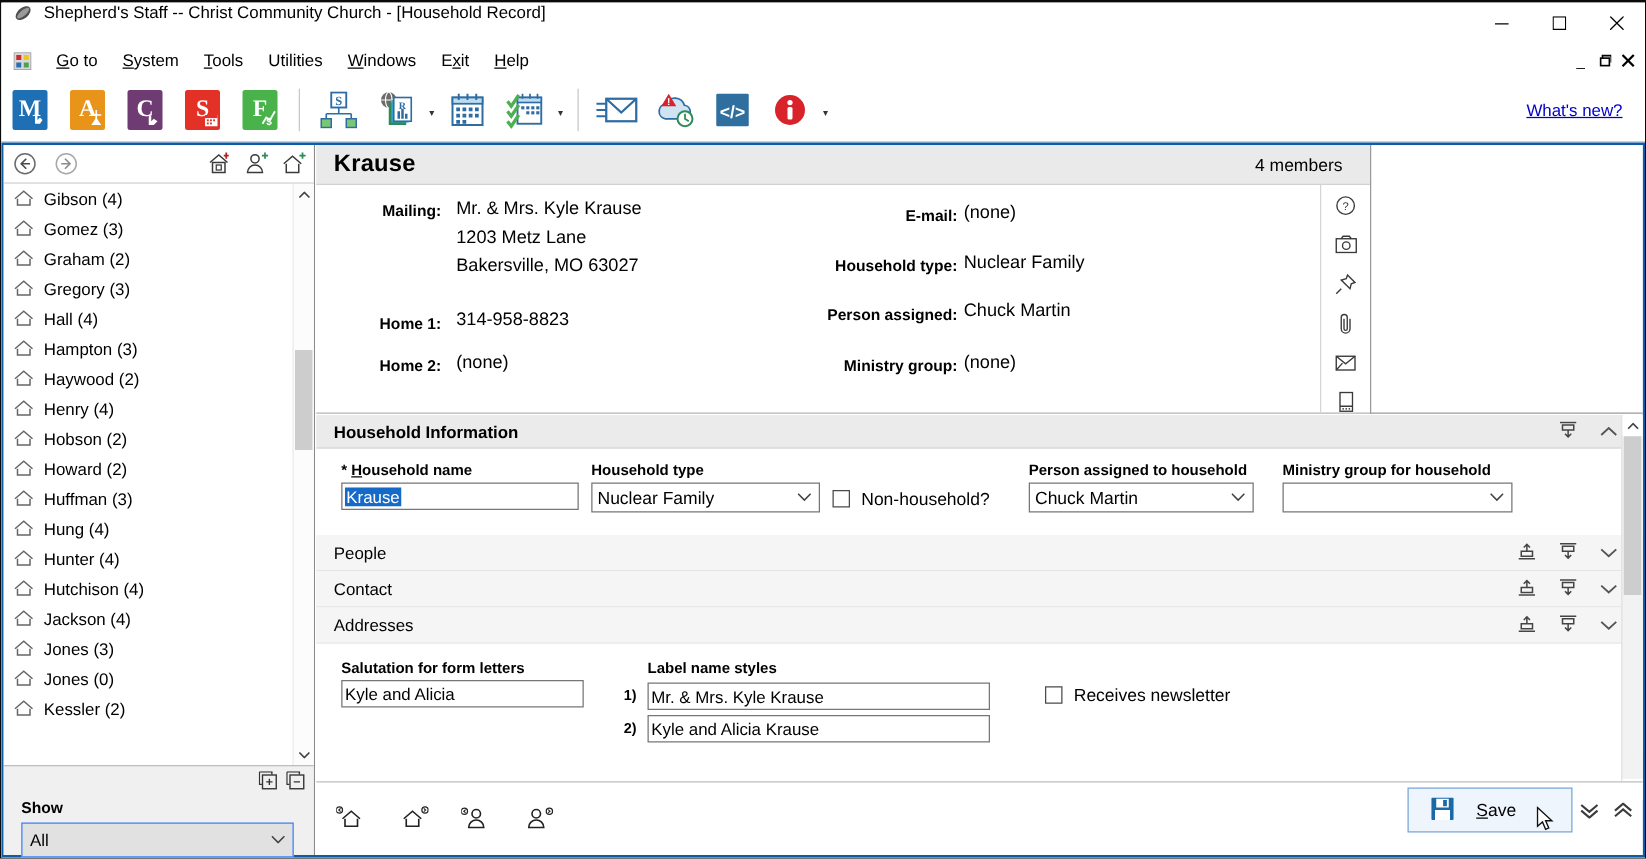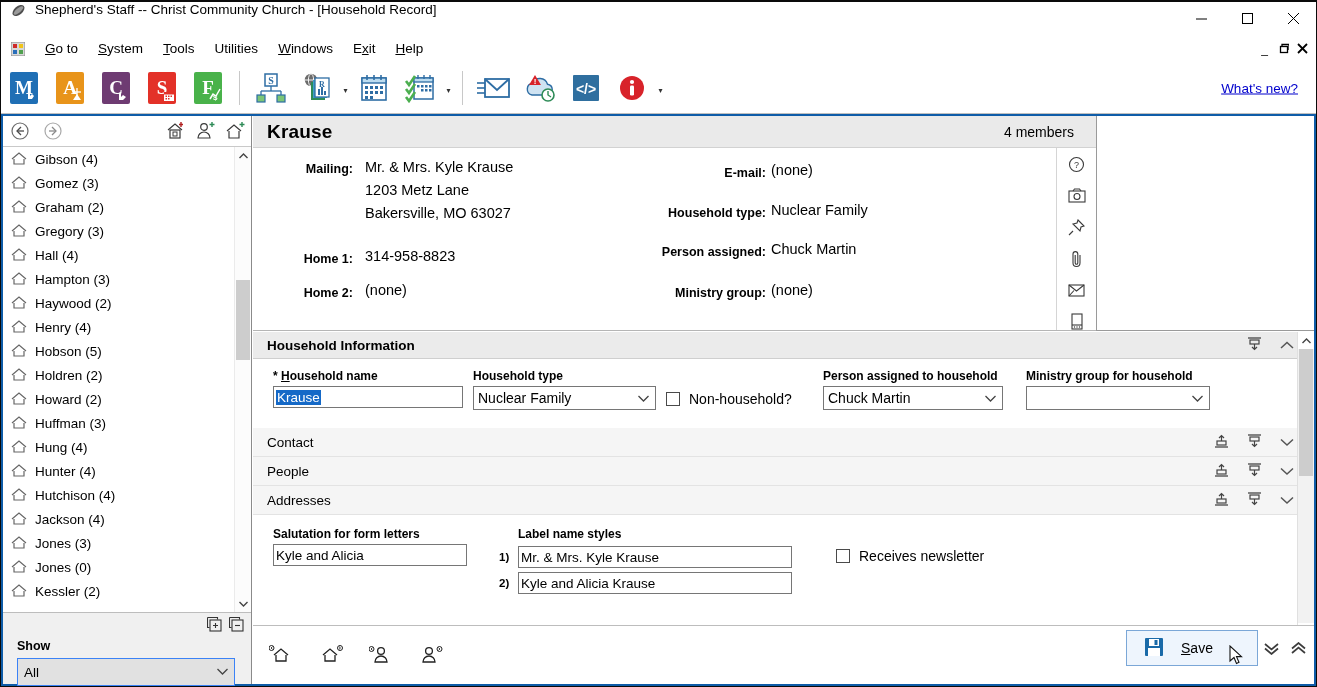--- a/index.html
+++ b/index.html
@@ -525,28 +525,21 @@
                   <polyline points="1,9 8,3 15,9" fill="none" stroke="#666" stroke-width="1.2"></polyline>
                   <polyline points="3,9 3,14 13,14 13,9" fill="none" stroke="#666" stroke-width="1.2"></polyline>
                 </svg></span>
               <span>Henry (4)</span>
             </div>
             <div class="sb-item">
               <span><svg width="16" height="16" viewBox="0 0 16 16">
                   <polyline points="1,9 8,3 15,9" fill="none" stroke="#666" stroke-width="1.2"></polyline>
                   <polyline points="3,9 3,14 13,14 13,9" fill="none" stroke="#666" stroke-width="1.2"></polyline>
                 </svg></span>
-              <span>Hobson (5)</span>
-            </div>
-            <div class="sb-item">
-              <span><svg width="16" height="16" viewBox="0 0 16 16">
-                  <polyline points="1,9 8,3 15,9" fill="none" stroke="#666" stroke-width="1.2"></polyline>
-                  <polyline points="3,9 3,14 13,14 13,9" fill="none" stroke="#666" stroke-width="1.2"></polyline>
-                </svg></span>
-              <span>Holdren (2)</span>
+              <span>Hobson (2)</span>
             </div>
             <div class="sb-item">
               <span><svg width="16" height="16" viewBox="0 0 16 16">
                   <polyline points="1,9 8,3 15,9" fill="none" stroke="#666" stroke-width="1.2"></polyline>
                   <polyline points="3,9 3,14 13,14 13,9" fill="none" stroke="#666" stroke-width="1.2"></polyline>
                 </svg></span>
               <span>Howard (2)</span>
             </div>
             <div class="sb-item">
               <span><svg width="16" height="16" viewBox="0 0 16 16">
@@ -793,39 +786,39 @@
                 <svg width="11" height="7">
                     <polyline points="0.5,1 5.5,6 10.5,1" fill="none" stroke="#444" stroke-width="1.3"></polyline>
                   </svg>
               </span>
             </div>
           </div>
         </div>
 
         <div id="collapsed-rows">
             <div class="row-bar">
-              <span>Contact</span>
+              <span>People</span>
               <span class="acts">
                 <span><svg width="15" height="14" viewBox="0 0 15 14">
                     <rect x="3" y="7" width="9" height="4" fill="none" stroke="#444" stroke-width="1.2"></rect>
                     <path d="M7.5,7 l0,-5 M5,4 l2.5,-2.5 l2.5,2.5" fill="none" stroke="#444" stroke-width="1.2"></path>
                     <line x1="1" y1="13" x2="14" y2="13" stroke="#444" stroke-width="1.3"></line>
                   </svg></span>
                 <span><svg width="15" height="14" viewBox="0 0 15 14">
                     <line x1="1" y1="1" x2="14" y2="1" stroke="#444" stroke-width="1.3"></line>
                     <rect x="3" y="3" width="9" height="4" fill="none" stroke="#444" stroke-width="1.2"></rect>
                     <path d="M7.5,7 l0,5 M5,10 l2.5,2.5 l2.5,-2.5" fill="none" stroke="#444" stroke-width="1.2"></path>
                   </svg></span>
                 <span><svg width="14" height="9">
                     <polyline points="1,1.5 7,7 13,1.5" fill="none" stroke="#555" stroke-width="1.5"></polyline>
                   </svg></span>
               </span>
             </div>
             <div class="row-bar">
-              <span>People</span>
+              <span>Contact</span>
               <span class="acts">
                 <span><svg width="15" height="14" viewBox="0 0 15 14">
                     <rect x="3" y="7" width="9" height="4" fill="none" stroke="#444" stroke-width="1.2"></rect>
                     <path d="M7.5,7 l0,-5 M5,4 l2.5,-2.5 l2.5,2.5" fill="none" stroke="#444" stroke-width="1.2"></path>
                     <line x1="1" y1="13" x2="14" y2="13" stroke="#444" stroke-width="1.3"></line>
                   </svg></span>
                 <span><svg width="15" height="14" viewBox="0 0 15 14">
                     <line x1="1" y1="1" x2="14" y2="1" stroke="#444" stroke-width="1.3"></line>
                     <rect x="3" y="3" width="9" height="4" fill="none" stroke="#444" stroke-width="1.2"></rect>
                     <path d="M7.5,7 l0,5 M5,10 l2.5,2.5 l2.5,-2.5" fill="none" stroke="#444" stroke-width="1.2"></path>

